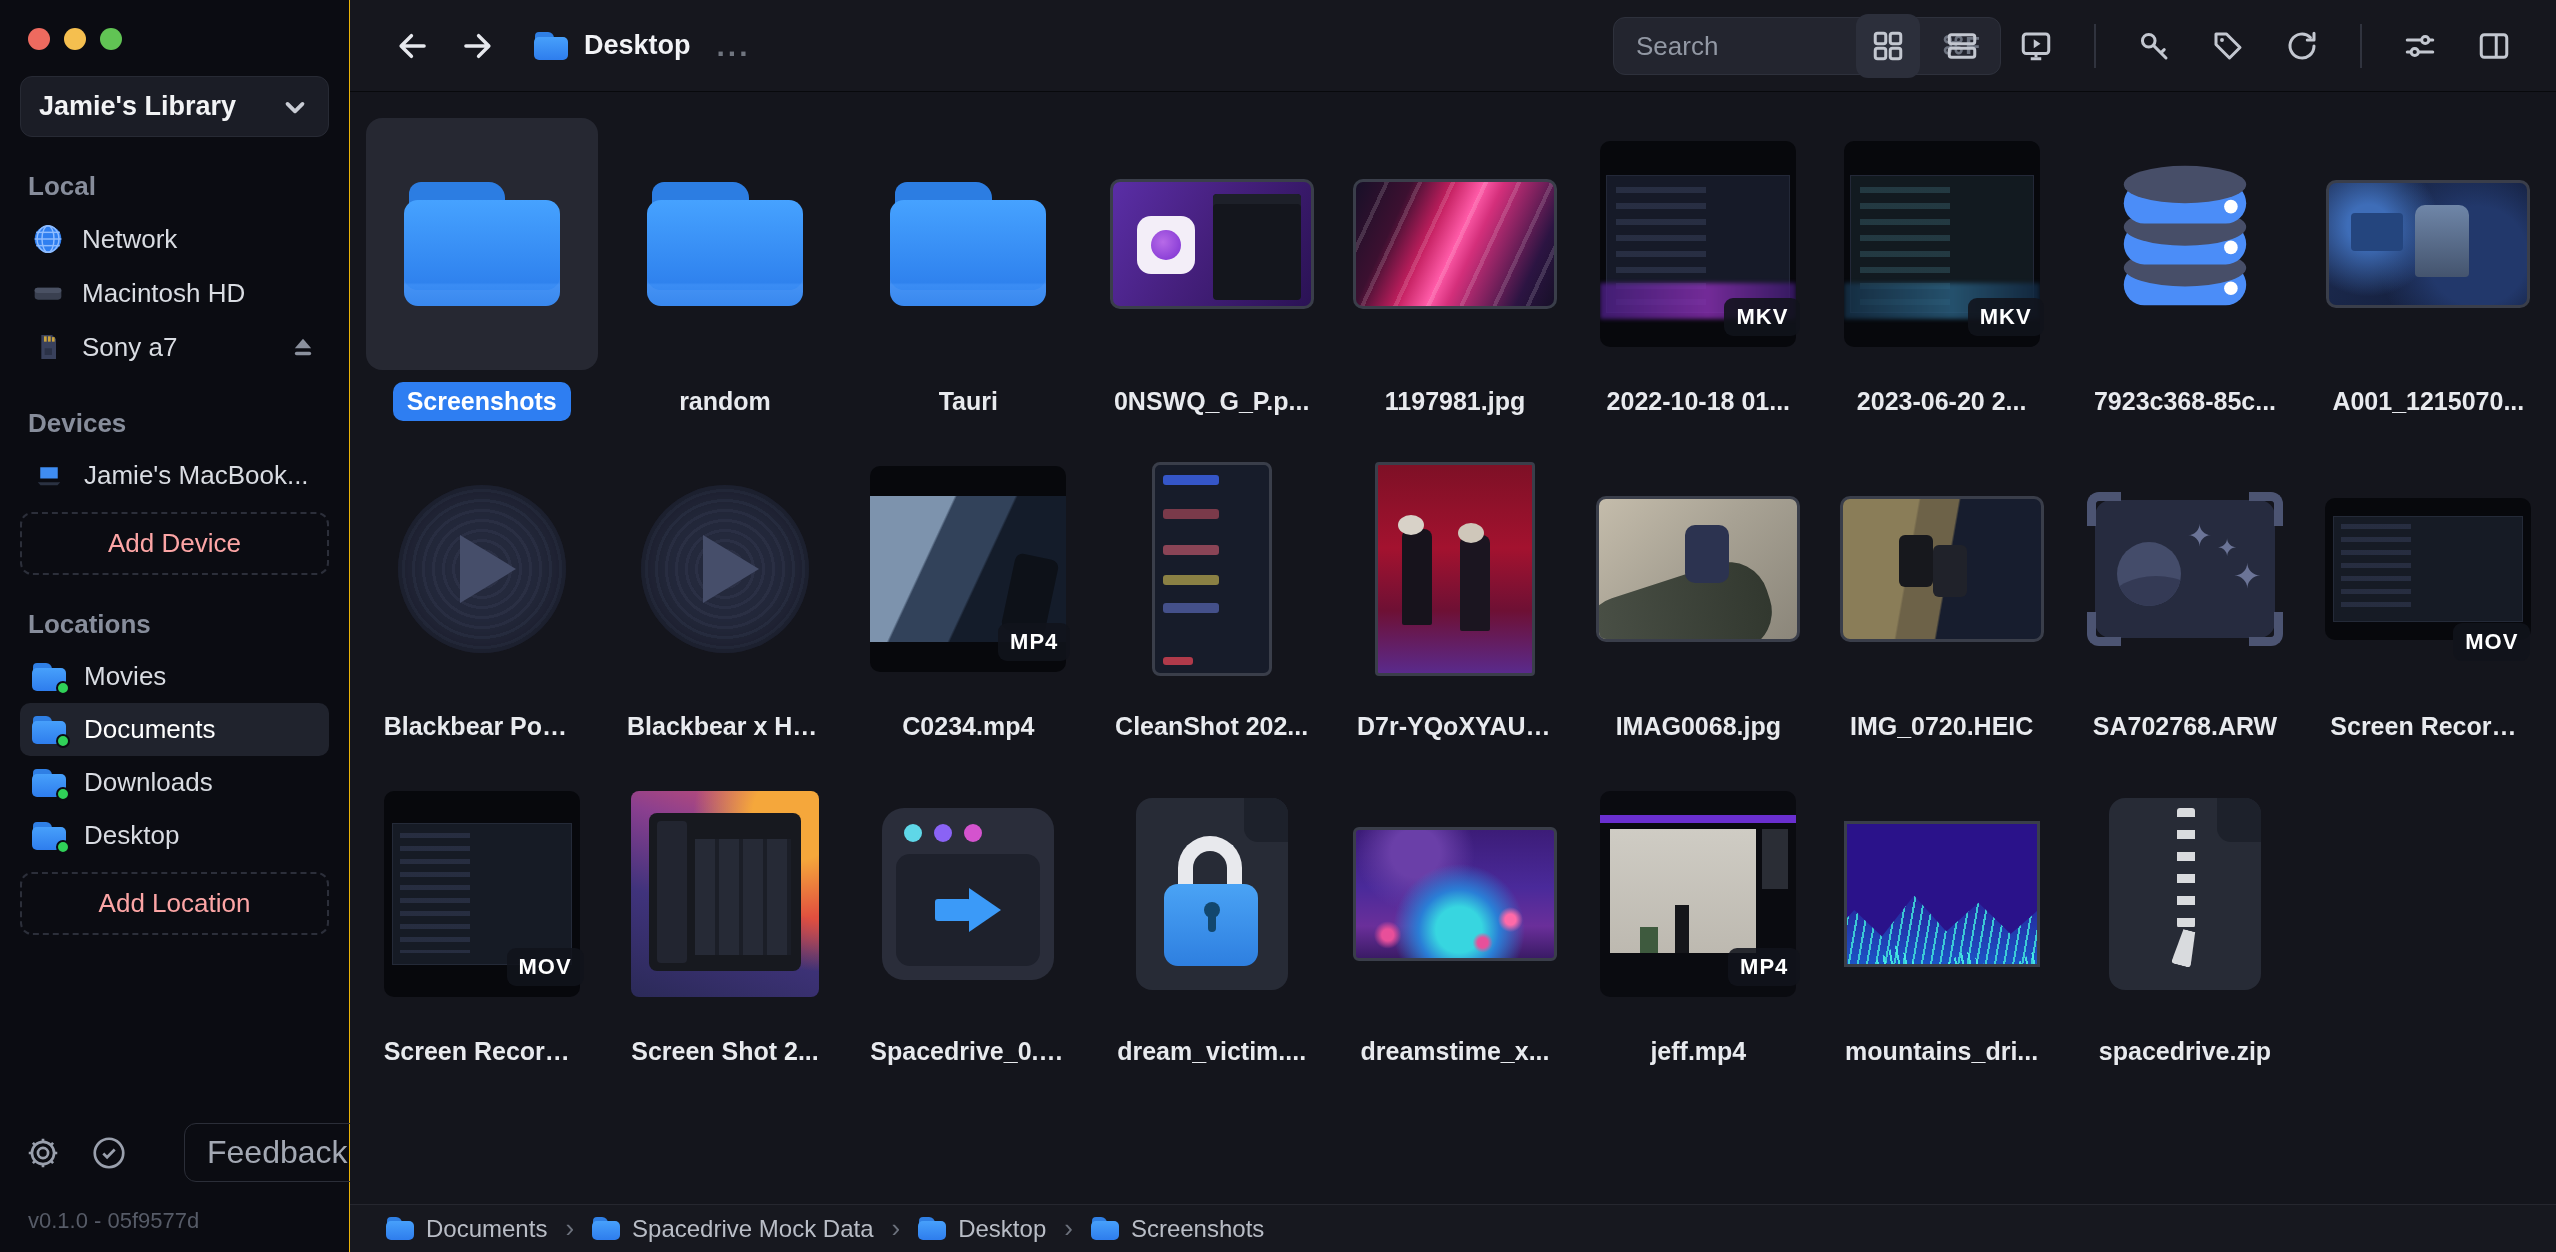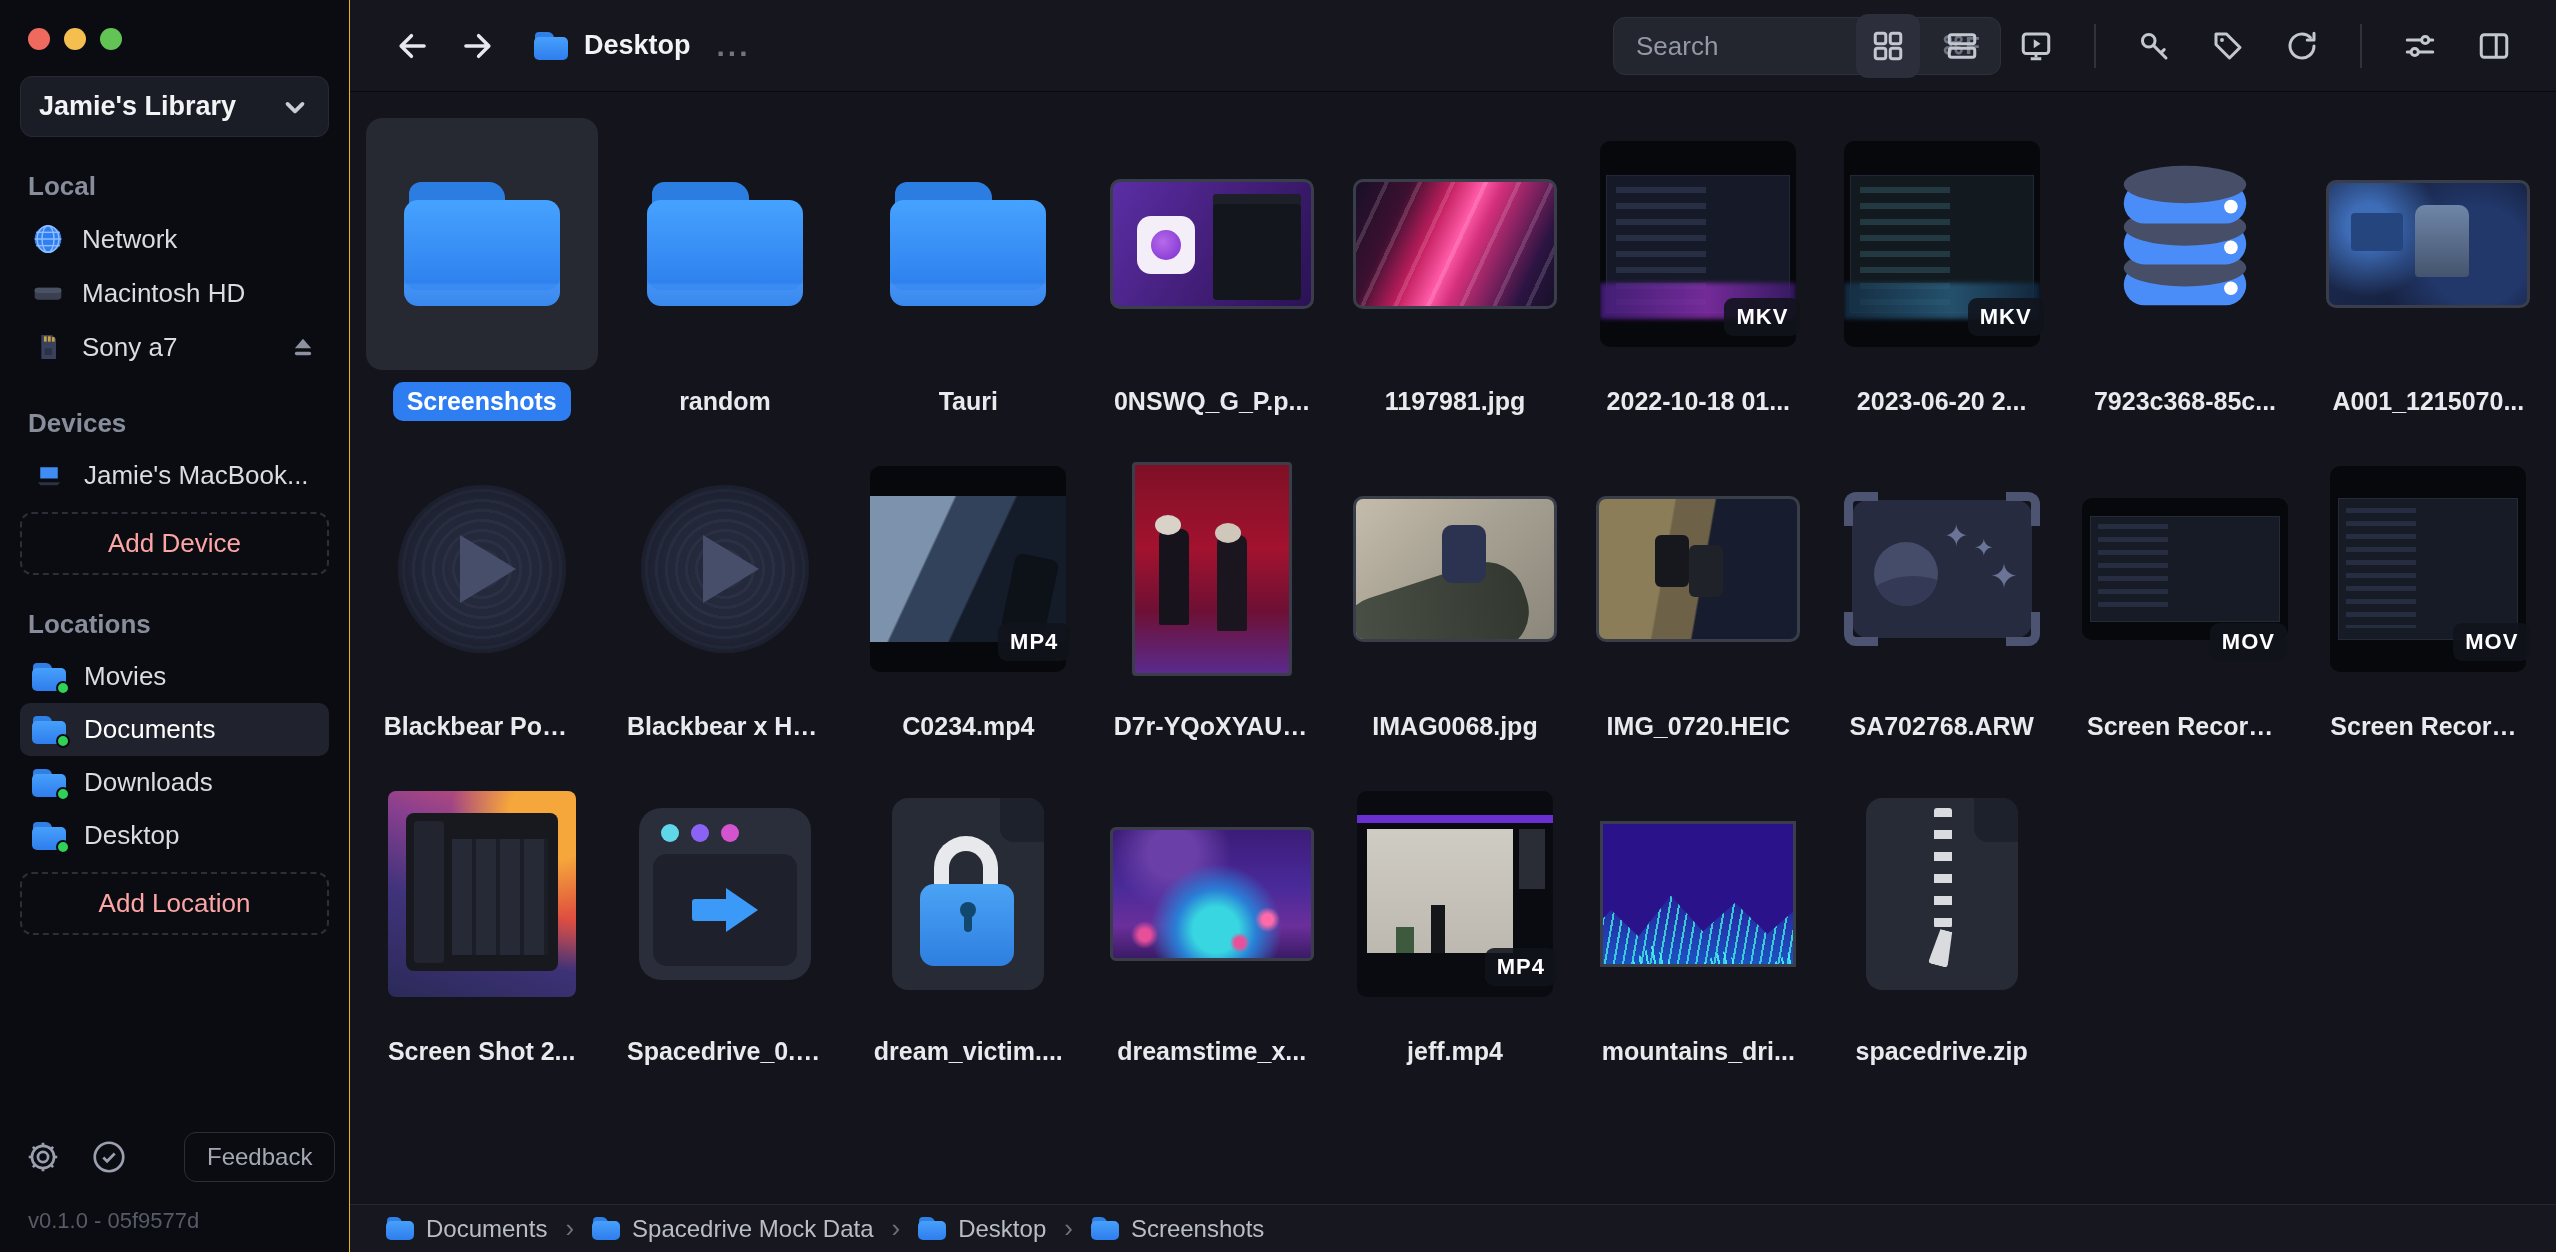--- a/index.html
+++ b/index.html
@@ -16,21 +16,21 @@
   .nav-item { display:flex; align-items:center; gap:18px; padding:12px 12px; border-radius:10px; margin-top:6px; color:#d6d9df; font-size:26px; }
   .nav-item.overview { margin-top:24px; }
   .section-title { color:#878d9b; font-size:26px; font-weight:700; margin:34px 0 10px 8px; }
   .side-row { display:flex; align-items:center; gap:18px; padding:11px 12px; border-radius:10px; color:#d9dce2; font-size:26px; }
   .side-row.selected { background:#20232d; color:#ffffff; }
   .side-row .grow { flex:1; }
   .dashed-btn { margin-top:10px; border:2px dashed #2c2f3a; border-radius:12px; color:#fca5a5; font-size:26px; text-align:center; padding:14px 0; }
   .side-footer { margin-top:auto; }
   .footer-icons { display:flex; align-items:center; gap:28px; padding:0 4px; }
   .footer-spacer { flex:1; }
-  .feedback-btn { border:1px solid #2b2e38; border-radius:12px; color:#a3a8b3; font-size:24px; padding:10px 22px; background:transparent; }
+  .feedback-btn { border:1px solid #2b2e38; border-radius:12px; color:#a3a8b3; font-size:32px; padding:10px 22px; background:transparent; }
   .version { color:#565b67; font-size:22px; margin:26px 0 0 8px; }
 
   
   .mfolder { position:relative; display:inline-block; width:34px; height:28px; flex:none; }
   .mfolder::before { content:""; position:absolute; top:0; left:1px; width:55%; height:12px; background:#2f7fe4; border-radius:4px 6px 0 0; }
   .mfolder::after { content:""; position:absolute; top:5px; left:0; right:0; bottom:0; background:linear-gradient(180deg,#47a0fb,#2e7ded); border-radius:5px; }
   .mfolder .gdot { position:absolute; right:-4px; bottom:-4px; width:14px; height:14px; background:#30d158; border:2px solid #0b0c12; border-radius:50%; z-index:2; }
   .mfolder.tiny { width:28px; height:23px; }
   .mfolder.tiny::before { height:10px; }
   .mfolder.tiny::after { top:4px; }
@@ -507,20 +507,26 @@
         <div class="cell">
           <div class="thumbcell">
             <div class="t-facevid">
                 <div class="scr"></div>
               </div>
             <span class="badge">MP4</span>
           </div>
           <span class="fname">C0234.mp4</span>
         </div>
 
+        <div class="cell">
+          <div class="thumbcell">
+              <div class="t-tallshot"></div>
+            </div>
+          <span class="fname">CleanShot 202...</span>
+        </div>
 
         <div class="cell">
           <div class="thumbcell">
               <div class="t-redart"></div>
             </div>
           <span class="fname">D7r-YQoXYAUt...</span>
         </div>
 
         <div class="cell">
           <div class="thumbcell">

